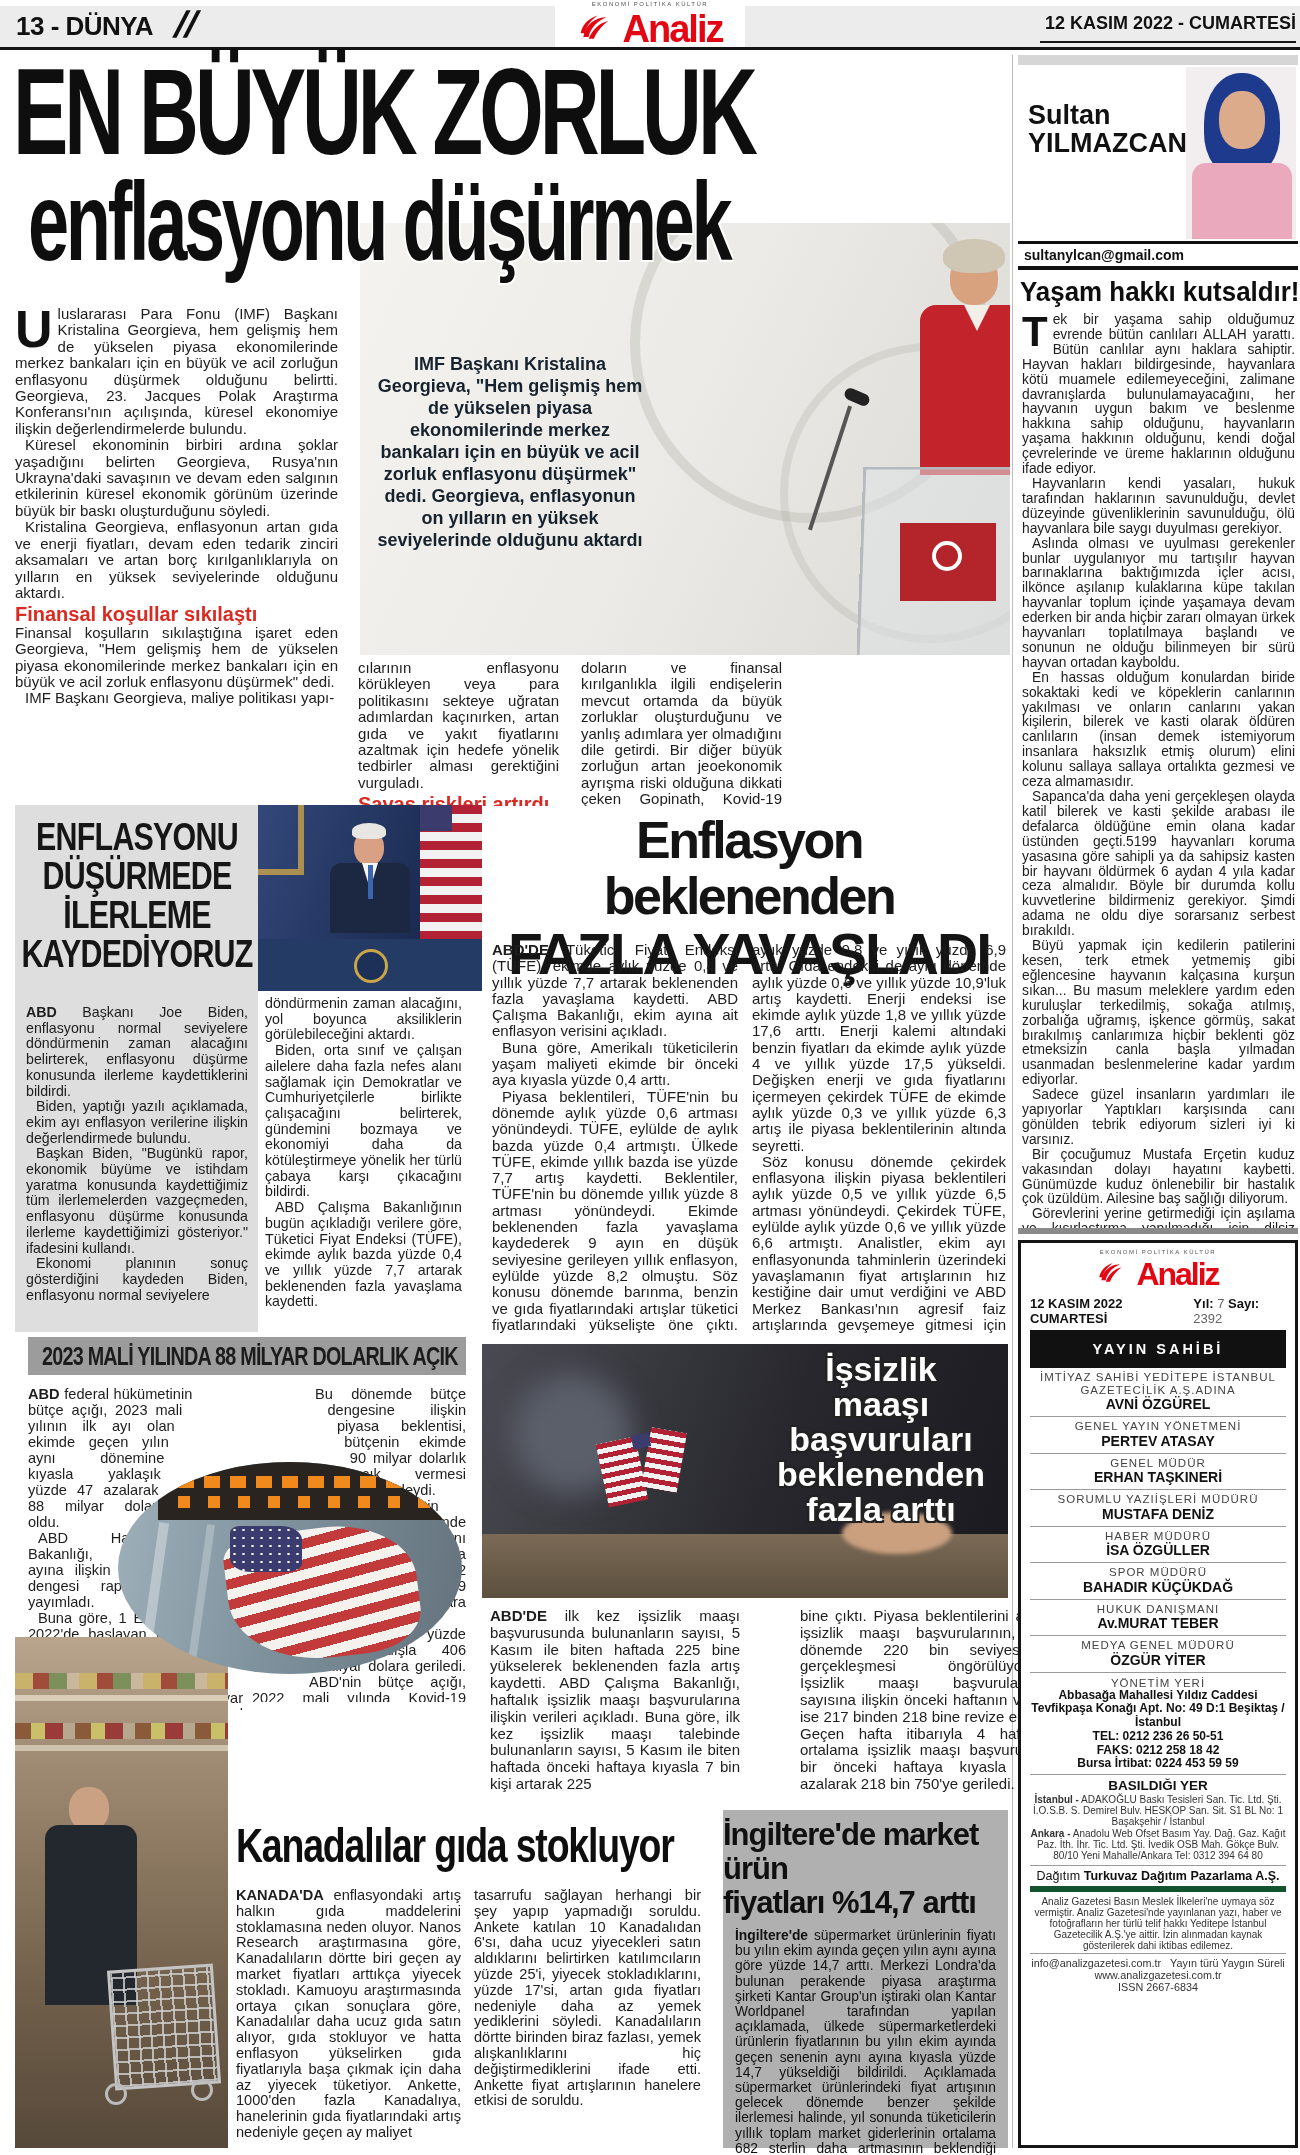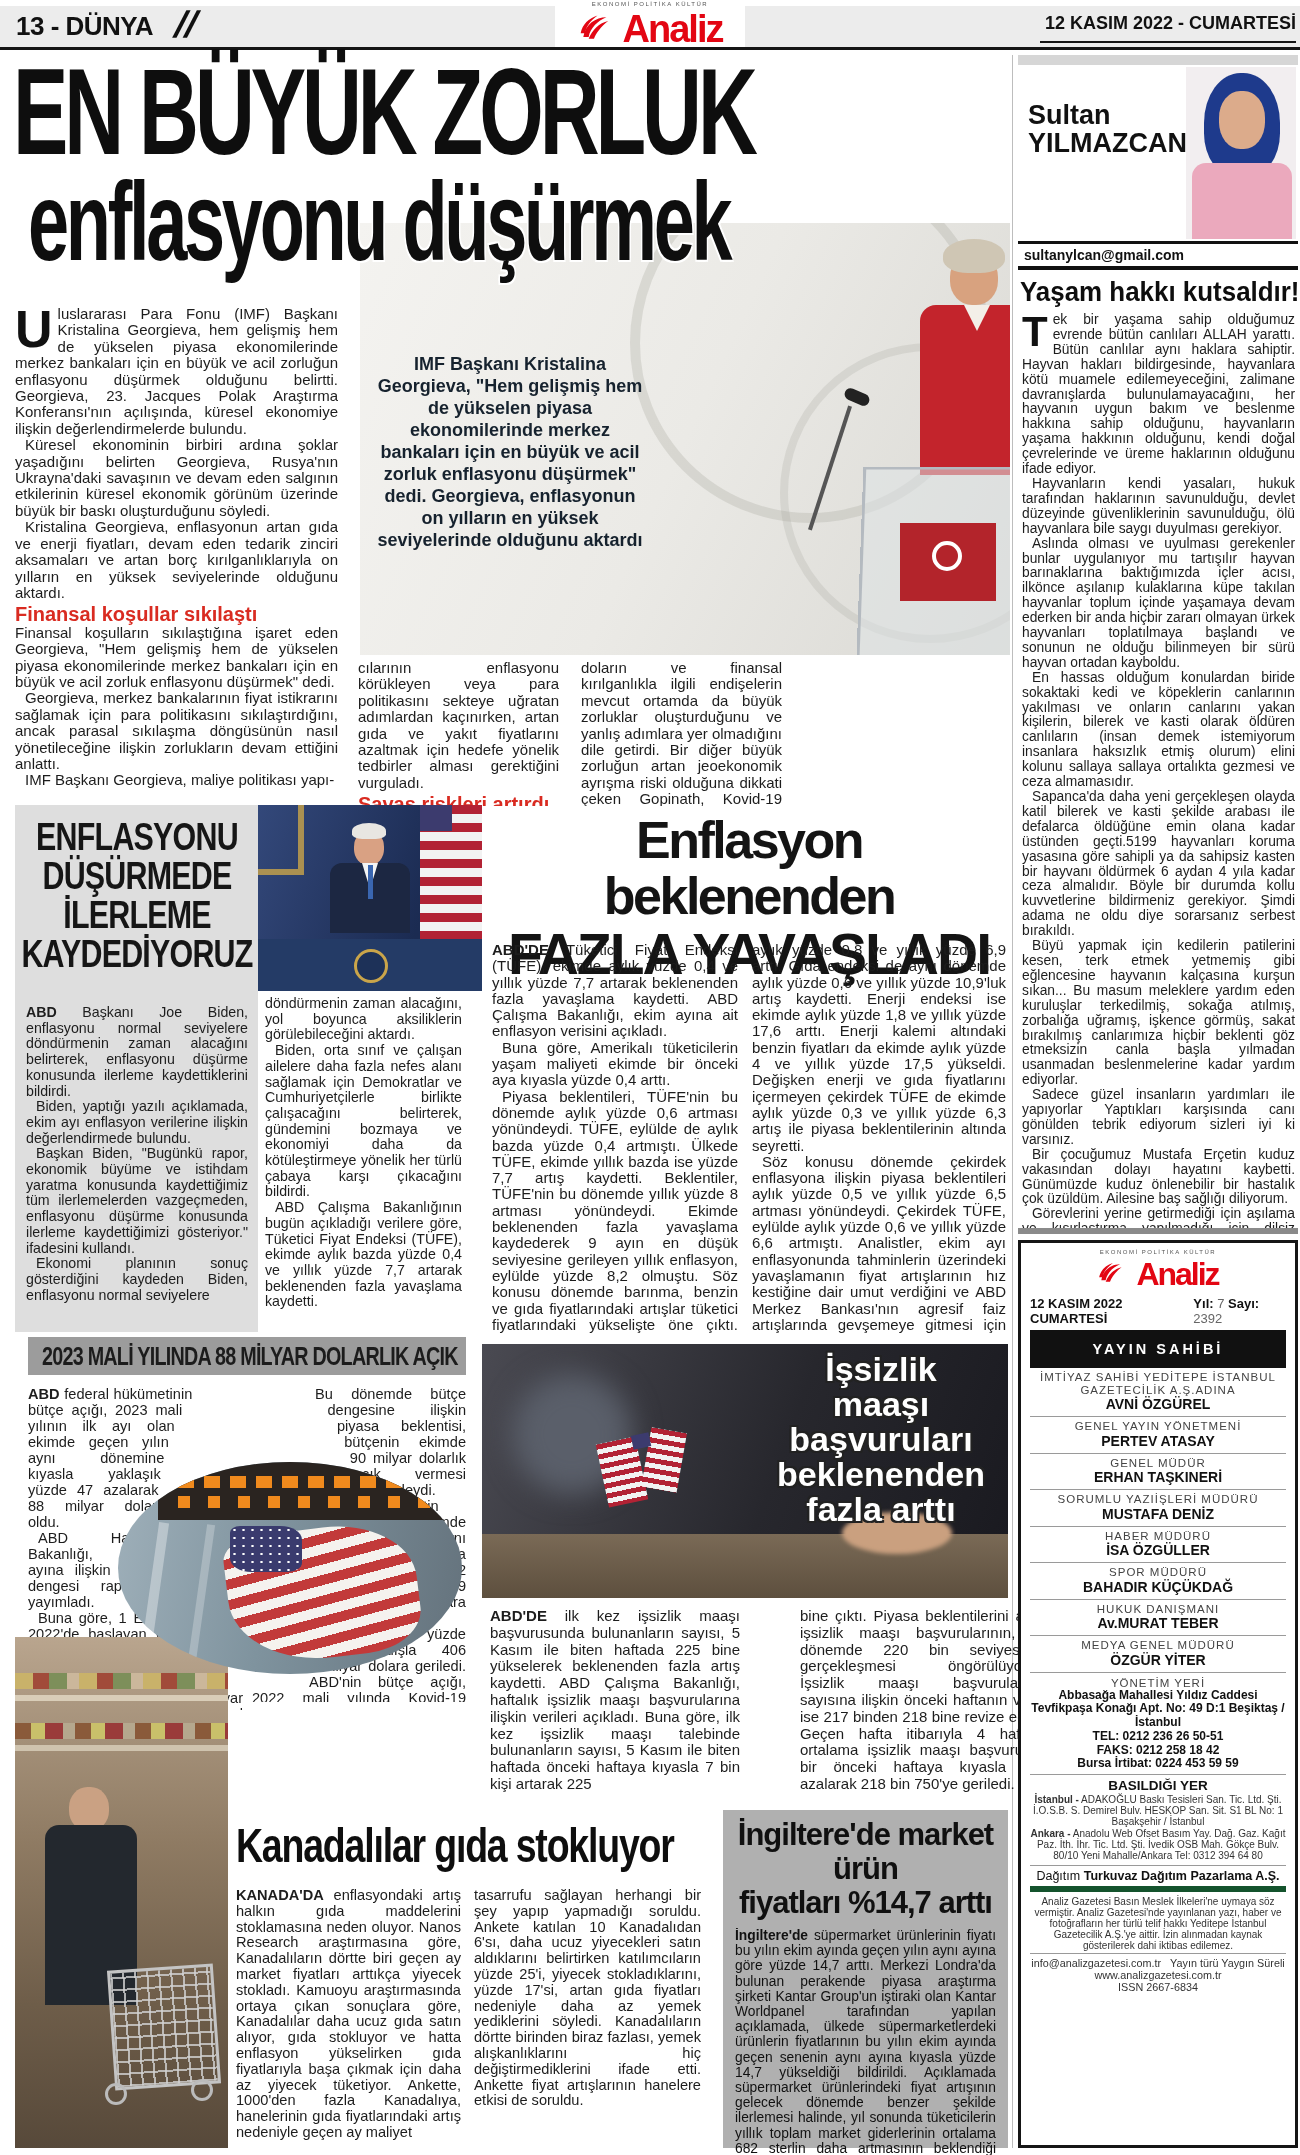--- a/index.html
+++ b/index.html
@@ -92,21 +92,20 @@
     <div class="abs" style="left:484px;top:168px;width:26px;height:12px;background:#222;border-radius:6px;transform:rotate(24deg);"></div>
     <div class="photo-quote abs" style="left:14px;top:130px;width:272px;">IMF Başkanı Kristalina Georgieva, "Hem gelişmiş hem de yükselen piyasa ekonomilerinde merkez bankaları için en büyük ve acil zorluk enflasyonu düşürmek" dedi. Georgieva, enflasyonun on yılların en yüksek seviyelerinde olduğunu aktardı</div>
   </div>
 
   <div class="abs bodytxt" style="left:15px;top:306px;width:323px;height:494px;font-size:15px;line-height:16.4px;">
     <p class="first"><span class="dropcap">U</span><span>luslararası Para Fonu (IMF) Başkanı Kristalina Georgieva, hem gelişmiş hem de yükselen piyasa ekonomilerinde merkez bankaları için en büyük ve acil zorluğun enflasyonu düşürmek olduğunu belirtti. Georgieva, 23. Jacques Polak Araştırma Konferansı'nın açılışında, küresel ekonomiye ilişkin değerlendirmelerde bulundu.</span></p>
     <p>Küresel ekonominin birbiri ardına şoklar yaşadığını belirten Georgieva, Rusya'nın Ukrayna'daki savaşının ve devam eden salgının etkilerinin küresel ekonomik görünüm üzerinde büyük bir baskı oluşturduğunu söyledi.</p>
     <p>Kristalina Georgieva, enflasyonun artan gıda ve enerji fiyatları, devam eden tedarik zinciri aksamaları ve artan borç kırılganlıklarıyla on yılların en yüksek seviyelerinde olduğunu aktardı.</p>
     <p class="subhead">Finansal koşullar sıkılaştı</p>
     <p class="first">Finansal koşulların sıkılaştığına işaret eden Georgieva, "Hem gelişmiş hem de yükselen piyasa ekonomilerinde merkez bankaları için en büyük ve acil zorluk enflasyonu düşürmek" dedi.</p>
-    <p>Georgieva, merkez bankalarının fiyat istikrarını sağlamak için para politikasını sıkılaştırdığını, ancak parasal sıkılaşma döngüsünün nasıl yönetileceğine ilişkin zorlukların devam ettiğini anlattı.</p>
     <p>IMF Başkanı Georgieva, maliye politikası yapı-</p>
   </div>
 
   <div class="abs bodytxt" style="left:358px;top:660px;width:201px;height:146px;font-size:15px;line-height:16.4px;">
     <p class="first">cılarının enflasyonu körükleyen veya para politikasını sekteye uğratan adımlardan kaçınırken, artan gıda ve yakıt fiyatlarını azaltmak için hedefe yönelik tedbirler alması gerektiğini vurguladı.</p>
     <p class="subhead">Savaş riskleri artırdı</p>
 
   </div>
   <div class="abs bodytxt" style="left:581px;top:660px;width:201px;height:146px;font-size:15px;line-height:16.4px;">
     <p class="first">doların ve finansal kırılganlıkla ilgili endişelerin mevcut ortamda da büyük zorluklar oluşturduğunu ve yanlış adımlara yer olmadığını dile getirdi. Bir diğer büyük zorluğun artan jeoekonomik ayrışma riski olduğuna dikkati çeken Gopinath, Kovid-19 salgınının ve Ukrayna'daki savaşın riskleri önemli ölçüde artırdığını sözlerine ekledi.</p>
@@ -246,21 +245,21 @@
 
   <div class="abs squeeze" style="left:236px;top:1820px;font-size:48px;line-height:52px;letter-spacing:-1.5px;transform:scaleX(0.78);">Kanadalılar gıda stokluyor</div>
   <div class="abs bodytxt" style="left:236px;top:1888px;width:225px;height:262px;font-size:14.6px;line-height:15.8px;">
     <p class="first"><span class="lede">KANADA'DA</span><span> enflasyondaki artış halkın gıda maddelerini stoklamasına neden oluyor. Nanos Research araştırmasına göre, Kanadalıların dörtte biri geçen ay market fiyatları arttıkça yiyecek stokladı. Kamuoyu araştırmasında ortaya çıkan sonuçlara göre, Kanadalılar daha ucuz gıda satın alıyor, gıda stokluyor ve hatta enflasyon yükselirken gıda fiyatlarıyla başa çıkmak için daha az yiyecek tüketiyor. Ankette, 1000'den fazla Kanadalıya, hanelerinin gıda fiyatlarındaki artış nedeniyle geçen ay maliyet</span></p>
   </div>
   <div class="abs bodytxt" style="left:474px;top:1888px;width:227px;height:262px;font-size:14.6px;line-height:15.8px;">
     <p class="first">tasarrufu sağlayan herhangi bir şey yapıp yapmadığı soruldu. Ankete katılan 10 Kanadalıdan 6'sı, daha ucuz yiyecekleri satın aldıklarını belirtirken katılımcıların yüzde 25'i, yiyecek stokladıklarını, yüzde 17'si, artan gıda fiyatları nedeniyle daha az yemek yediklerini söyledi. Kanadalıların dörtte birinden biraz fazlası, yemek alışkanlıklarını hiç değiştirmediklerini ifade etti. Ankette fiyat artışlarının hanelere etkisi de soruldu.</p>
   </div>
 
   <div class="abs" style="left:723px;top:1810px;width:285px;height:338px;background:#b0b0b0;">
-    <div style="text-align:center;font-weight:bold;color:#101010;padding-top:8px;">
+    <div style="font-weight:bold;color:#101010;padding-top:8px;">
       <div style="font-size:31px;line-height:34px;letter-spacing:-1px;">İngiltere'de market ürün</div>
       <div style="font-size:31px;line-height:34px;letter-spacing:-1px;">fiyatları %14,7 arttı</div>
     </div>
     <div class="bodytxt" style="margin:8px 12px 0;height:238px;font-size:13.8px;line-height:15.2px;color:#111;">
       <p class="first"><span class="lede">İngiltere'de</span><span> süpermarket ürünlerinin fiyatı bu yılın ekim ayında geçen yılın aynı ayına göre yüzde 14,7 arttı. Merkezi Londra'da bulunan perakende piyasa araştırma şirketi Kantar Group'un iştiraki olan Kantar Worldpanel tarafından yapılan açıklamada, ülkede süpermarketlerdeki ürünlerin fiyatlarının bu yılın ekim ayında geçen senenin aynı ayına kıyasla yüzde 14,7 yükseldiği bildirildi. Açıklamada süpermarket ürünlerindeki fiyat artışının gelecek dönemde benzer şekilde ilerlemesi halinde, yıl sonunda tüketicilerin yıllık toplam market giderlerinin ortalama 682 sterlin daha artmasının beklendiği belirtildi.</span></p>
     </div>
   </div>
 
   <div class="abs" style="left:1018px;top:1228px;width:280px;height:6px;background:#8a8a8a;"></div>
   <div class="abs imprint">

